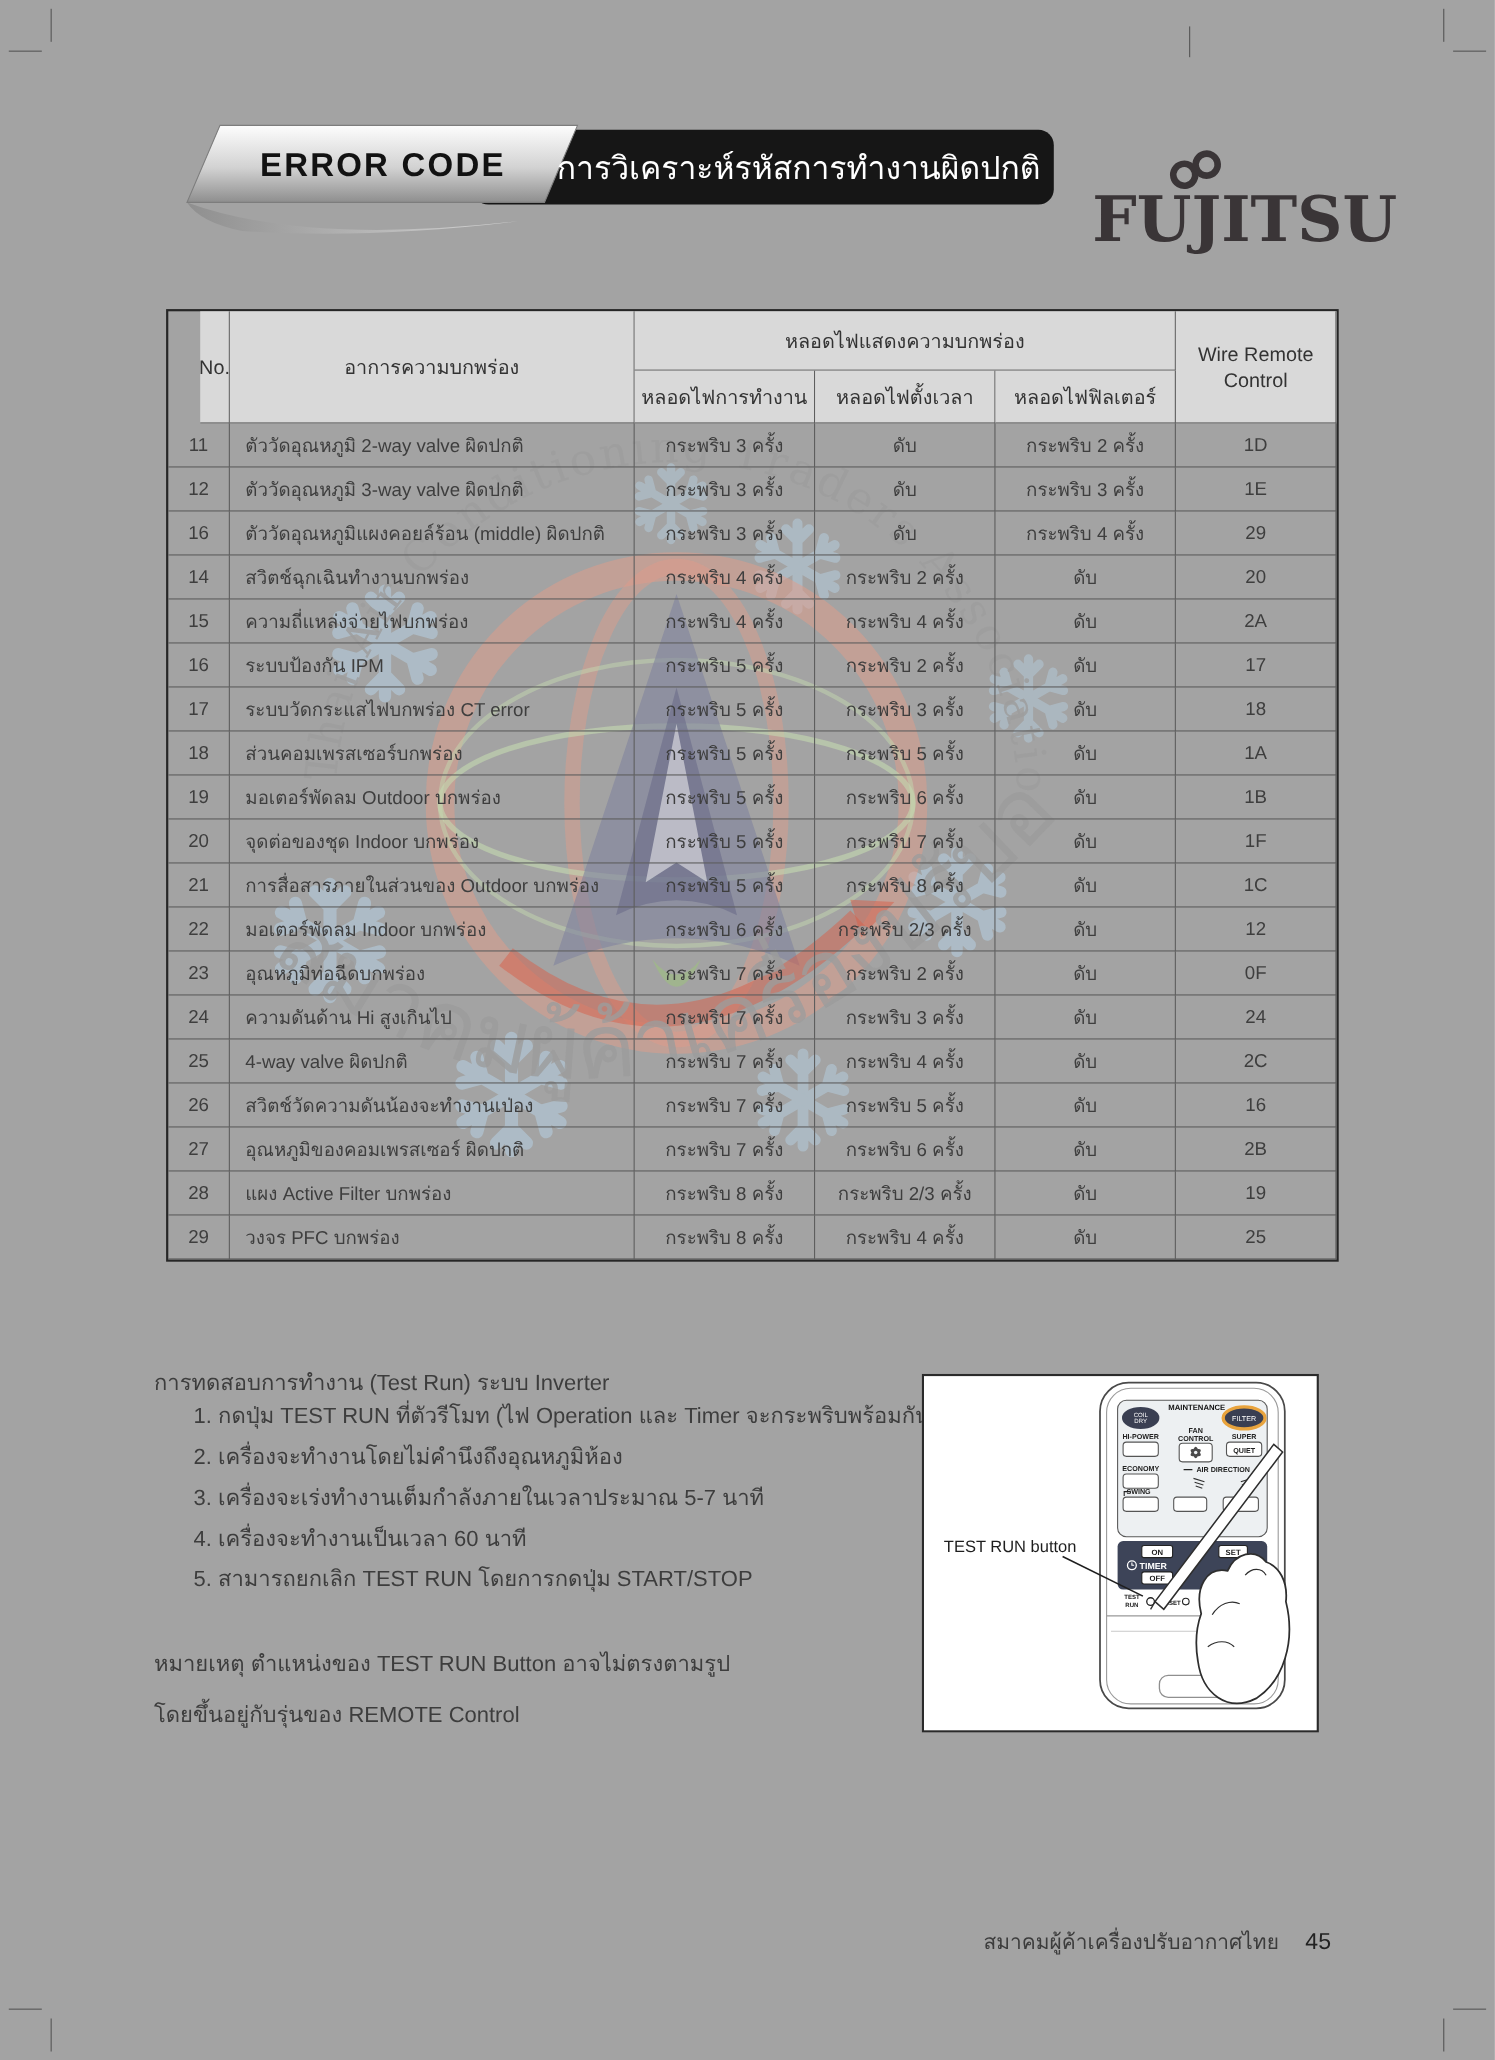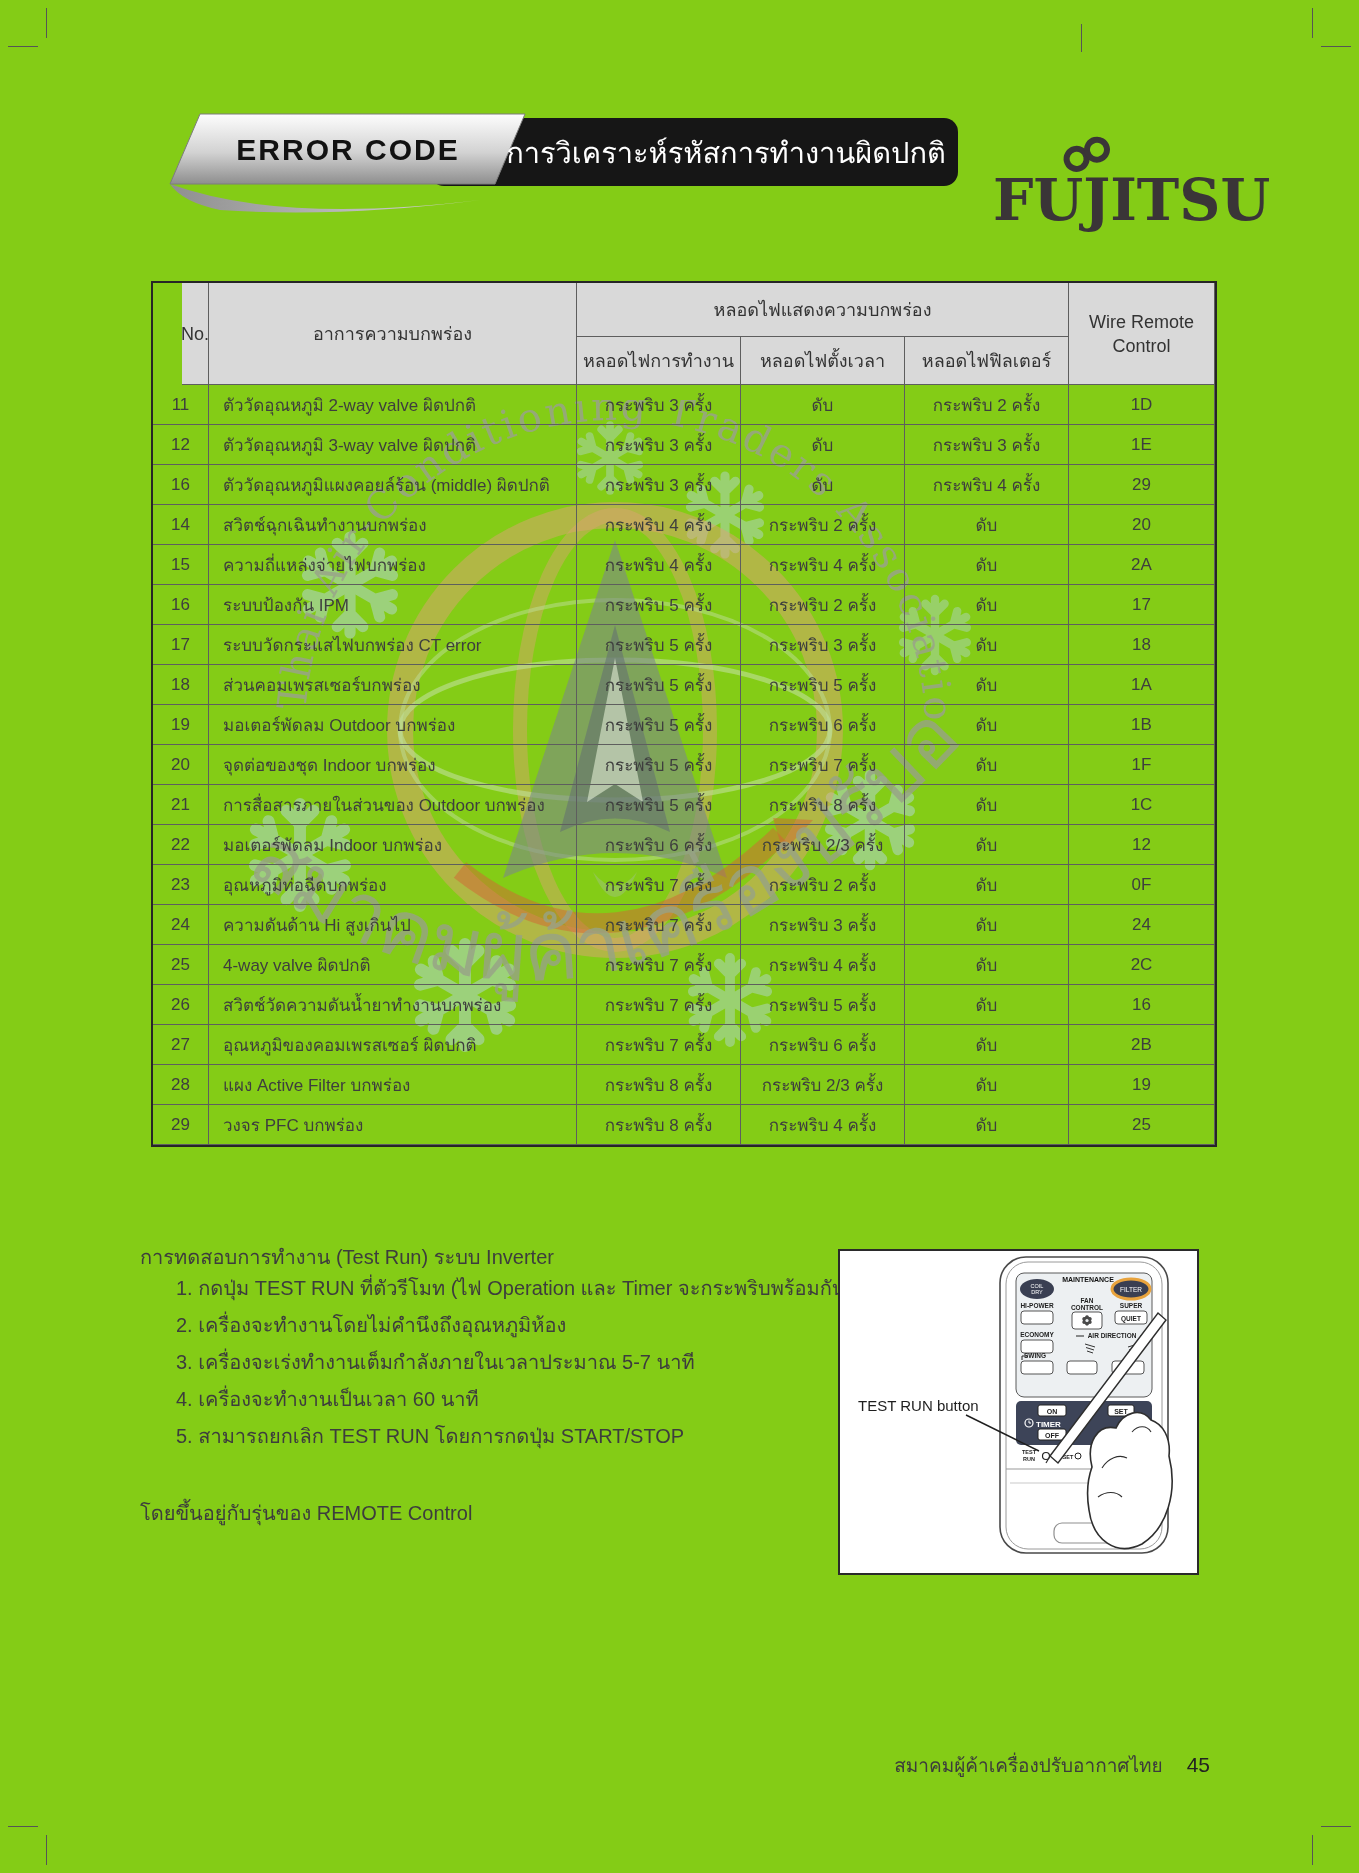--- a/index.html
+++ b/index.html
@@ -1,18 +1,18 @@
 <!DOCTYPE html>
 <html><head>
 <meta charset="utf-8">
 <style>
   html,body { margin:0; padding:0; background:#e8e8e8; }
   .page {
     position:relative; width:1359px; height:1873px; margin:0 auto;
-    background:#84cc16; overflow:hidden;
+    background:#a3a3a3; overflow:hidden;
     font-family:"Liberation Sans","DejaVu Sans",sans-serif; color:#3b3b3b;
   }
   
   .crop { position:absolute; background:#555; }
   
   .banner-svg { position:absolute; left:150px; top:110px; z-index:3; }
   .banner-errorcode-text { font-family:"Liberation Sans",sans-serif; font-weight:bold; letter-spacing:2px; }
   
   .fujitsu { position:absolute; left:993px; top:170px; z-index:3; }
   .fujitsu-text {
@@ -246,21 +246,21 @@
       <div class="cell">กระพริบ 3 ครั้ง</div>
       <div class="cell">ดับ</div>
       <div class="cell">24</div>
       <div class="cell">25</div>
       <div class="cell left">4-way valve ผิดปกติ</div>
       <div class="cell">กระพริบ 7 ครั้ง</div>
       <div class="cell">กระพริบ 4 ครั้ง</div>
       <div class="cell">ดับ</div>
       <div class="cell">2C</div>
       <div class="cell">26</div>
-      <div class="cell left">สวิตช์วัดความดันน้ำยาทำงานบกพร่อง</div>
+      <div class="cell left">สวิตช์วัดความดันน้องจะทำงานเป่อง</div>
       <div class="cell">กระพริบ 7 ครั้ง</div>
       <div class="cell">กระพริบ 5 ครั้ง</div>
       <div class="cell">ดับ</div>
       <div class="cell">16</div>
       <div class="cell">27</div>
       <div class="cell left">อุณหภูมิของคอมเพรสเซอร์ ผิดปกติ</div>
       <div class="cell">กระพริบ 7 ครั้ง</div>
       <div class="cell">กระพริบ 6 ครั้ง</div>
       <div class="cell">ดับ</div>
       <div class="cell">2B</div>
@@ -280,20 +280,21 @@
 
   <div class="tr-title">การทดสอบการทำงาน (Test Run) ระบบ Inverter</div>
   <div class="steps" id="steps">
       <div class="step">1. กดปุ่ม TEST RUN ที่ตัวรีโมท (ไฟ Operation และ Timer จะกระพริบพร้อมกัน)</div>
       <div class="step">2. เครื่องจะทำงานโดยไม่คำนึงถึงอุณหภูมิห้อง</div>
       <div class="step">3. เครื่องจะเร่งทำงานเต็มกำลังภายในเวลาประมาณ 5-7 นาที</div>
       <div class="step">4. เครื่องจะทำงานเป็นเวลา 60 นาที</div>
       <div class="step">5. สามารถยกเลิก TEST RUN โดยการกดปุ่ม START/STOP</div>
     </div>
   <div class="note">
+    <div>หมายเหตุ ตำแหน่งของ TEST RUN Button อาจไม่ตรงตามรูป</div>
     <div>โดยขึ้นอยู่กับรุ่นของ REMOTE Control</div>
   </div>
 
   <div class="remote-box">
     <svg width="357" height="322" viewBox="0 0 357 322">
 
       <rect x="160" y="6" width="168" height="296" rx="26" fill="#ffffff" stroke="#4a4a4a" stroke-width="1.6"></rect>
       <rect x="166" y="11" width="156" height="287" rx="22" fill="none" stroke="#9a9a9a" stroke-width="1"></rect>
 
       <rect x="176" y="22" width="136" height="124" rx="8" fill="#edf0f2" stroke="#5a5a5a" stroke-width="1"></rect>

